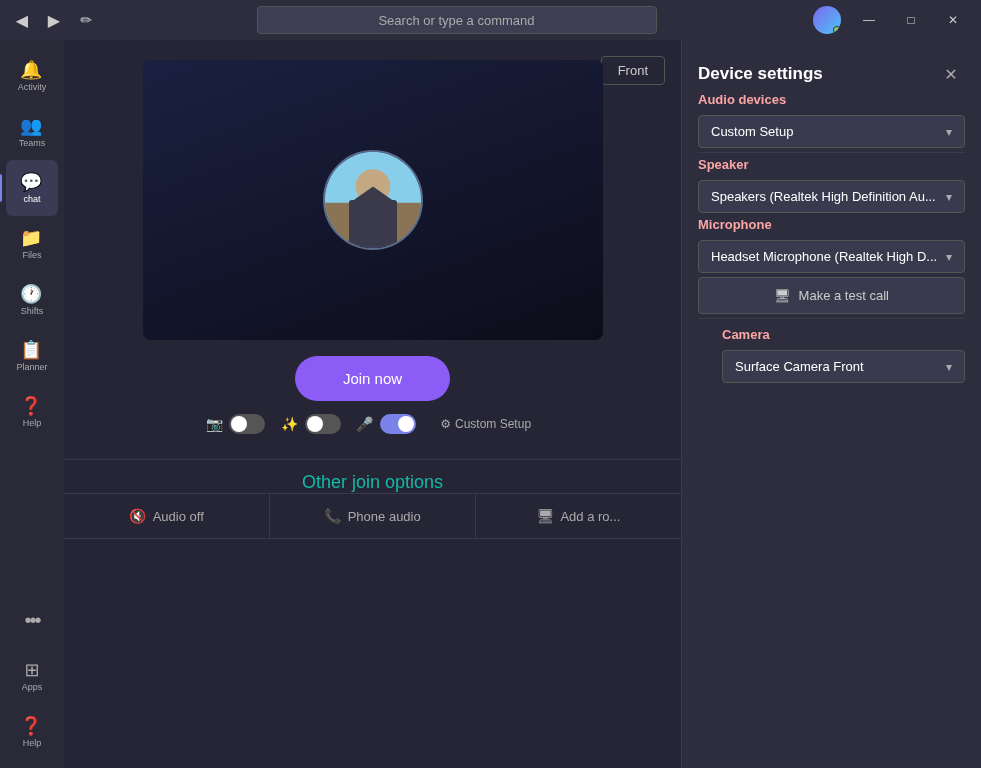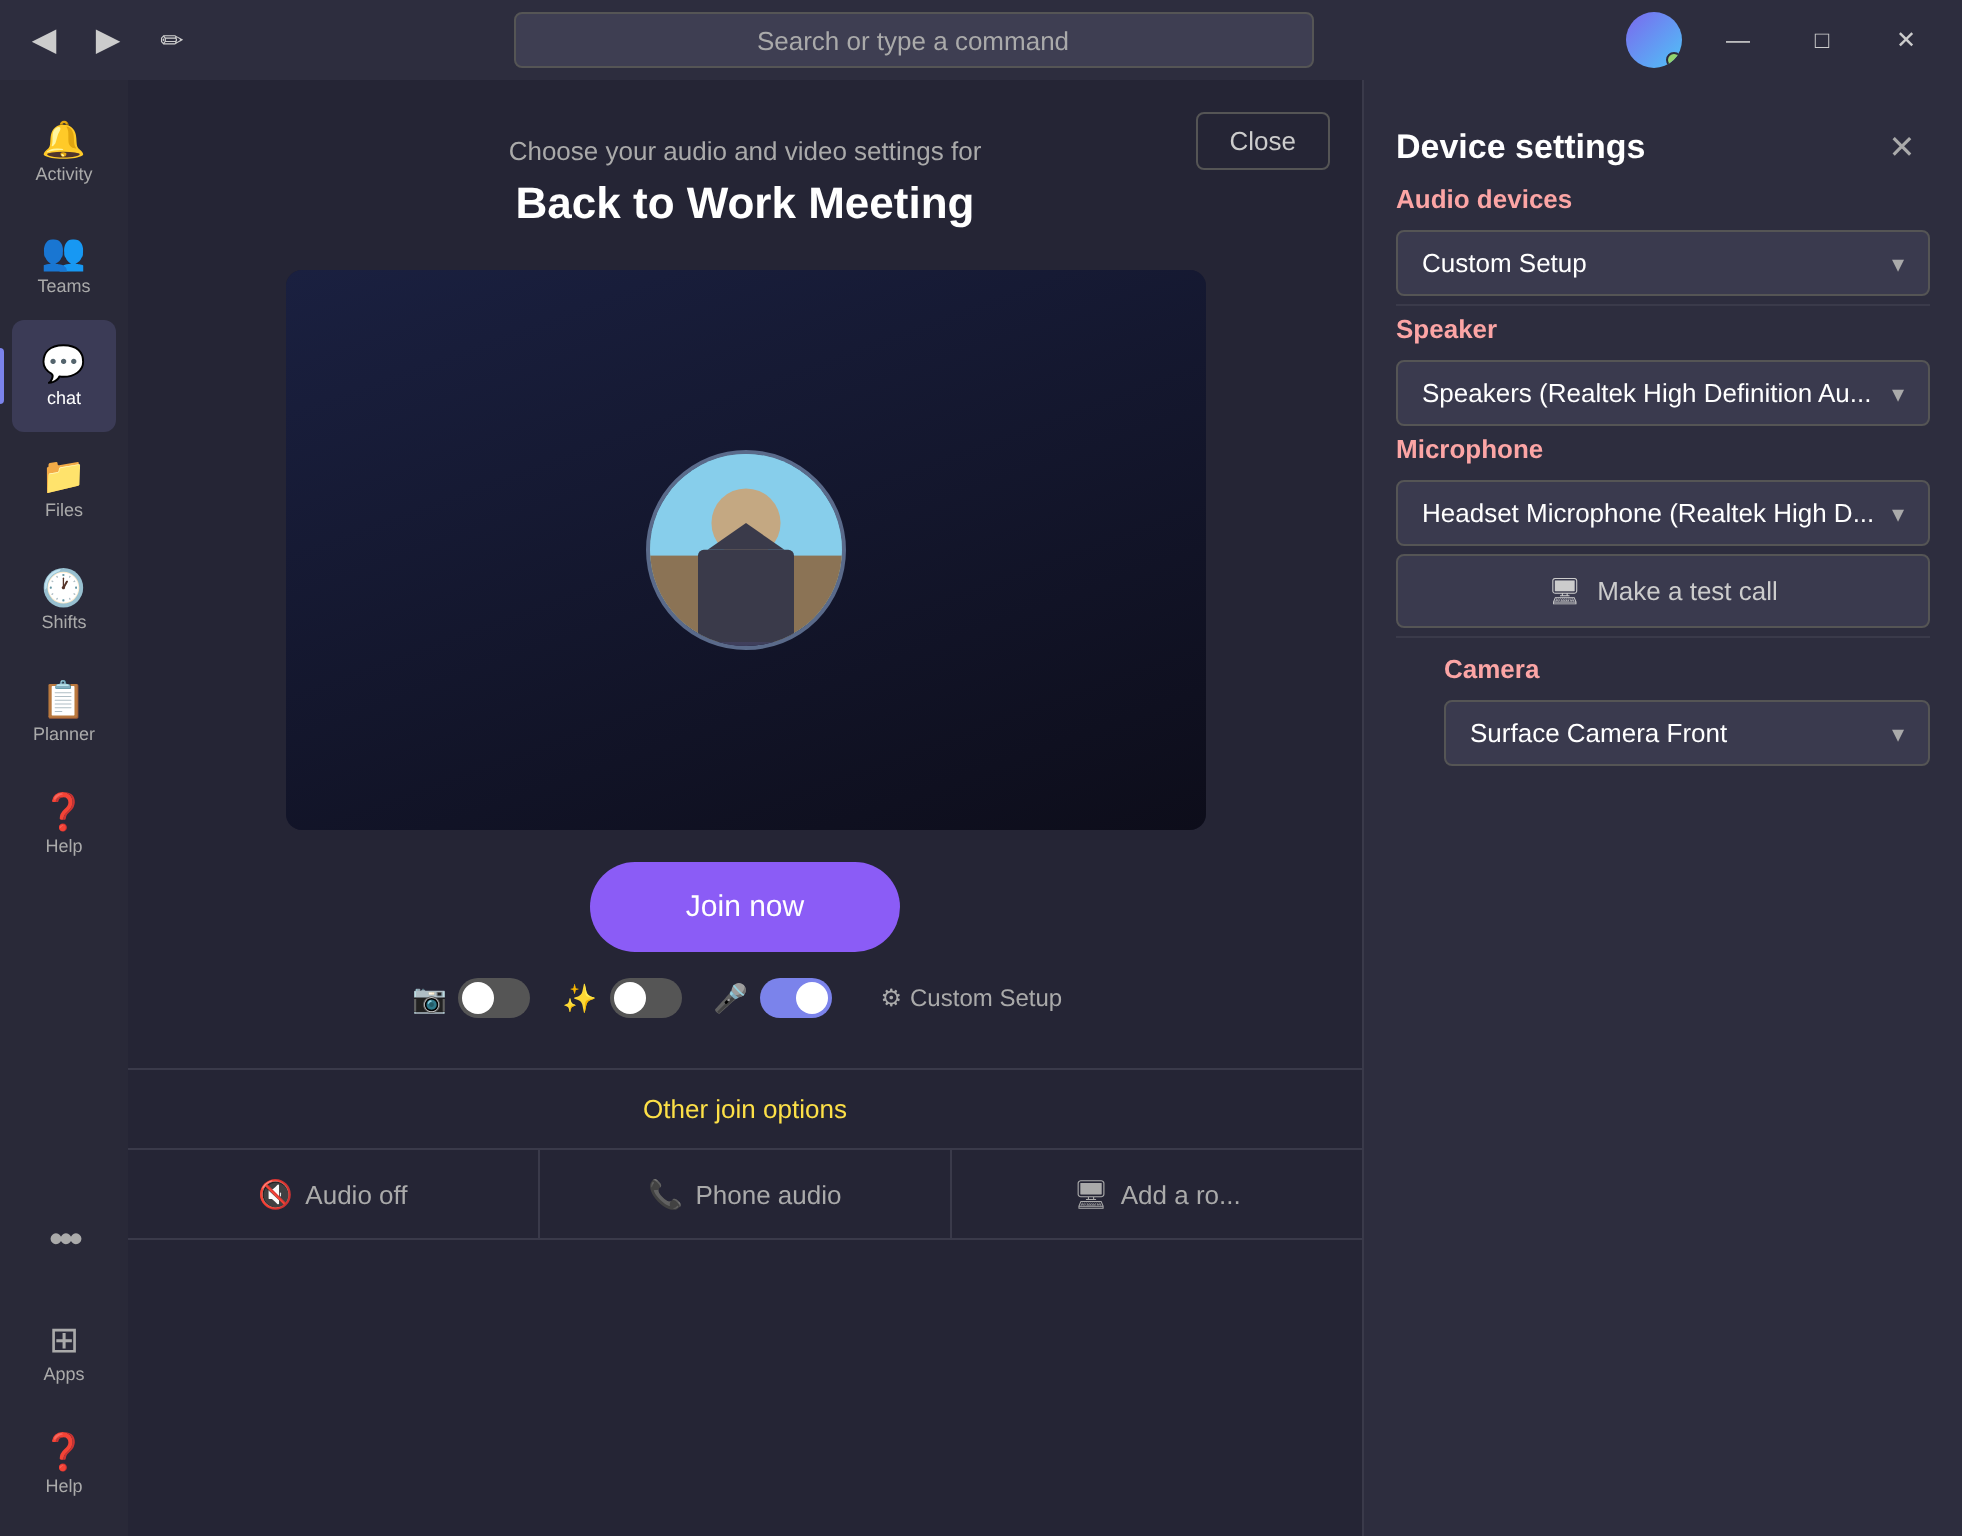--- a/index.html
+++ b/index.html
@@ -292,23 +292,22 @@
 
     
     .other-options {
       margin-top: 24px;
       width: 100%;
       border-top: 1px solid #3a3a4a;
       padding-top: 12px;
       text-align: center;
     }
     .other-options-title {
-      color: #fde047;
-      font-size: 13px;
-      margin-bottom: 12px;
+      color: #14b8a6;
+      font-size: 18px;
     }
     .other-options-row {
       display: flex;
       border-top: 1px solid #3a3a4a;
       border-bottom: 1px solid #3a3a4a;
     }
     .other-option-item {
       flex: 1;
       display: flex;
       align-items: center;
@@ -469,26 +468,22 @@
     </div>
     <div class="sidebar-item">
       <span class="sidebar-icon">❓</span>
       <span class="sidebar-label">Help</span>
     </div>
   </div>
 
   <div class="content-area">
     <div class="meeting-join">
 
-      <button class="close-btn">Close</button>
-
-      <div class="meeting-header">
-        <div class="meeting-subtitle">Choose your audio and video settings for</div>
-        <div class="meeting-title">Back to Work Meeting</div>
-      </div>
+      <button class="close-btn">Front</button>
+
 
       <div class="video-preview">
         <div class="video-bg"></div>
         <div class="avatar-preview">
           <div class="avatar-preview-img">
 
             <svg width="100" height="100" viewBox="0 0 100 100">
               <rect width="100" height="100" fill="#87CEEB"></rect>
               <rect y="55" width="100" height="45" fill="#8B7355"></rect>
               <circle cx="50" cy="38" r="18" fill="#c4a882"></circle>

